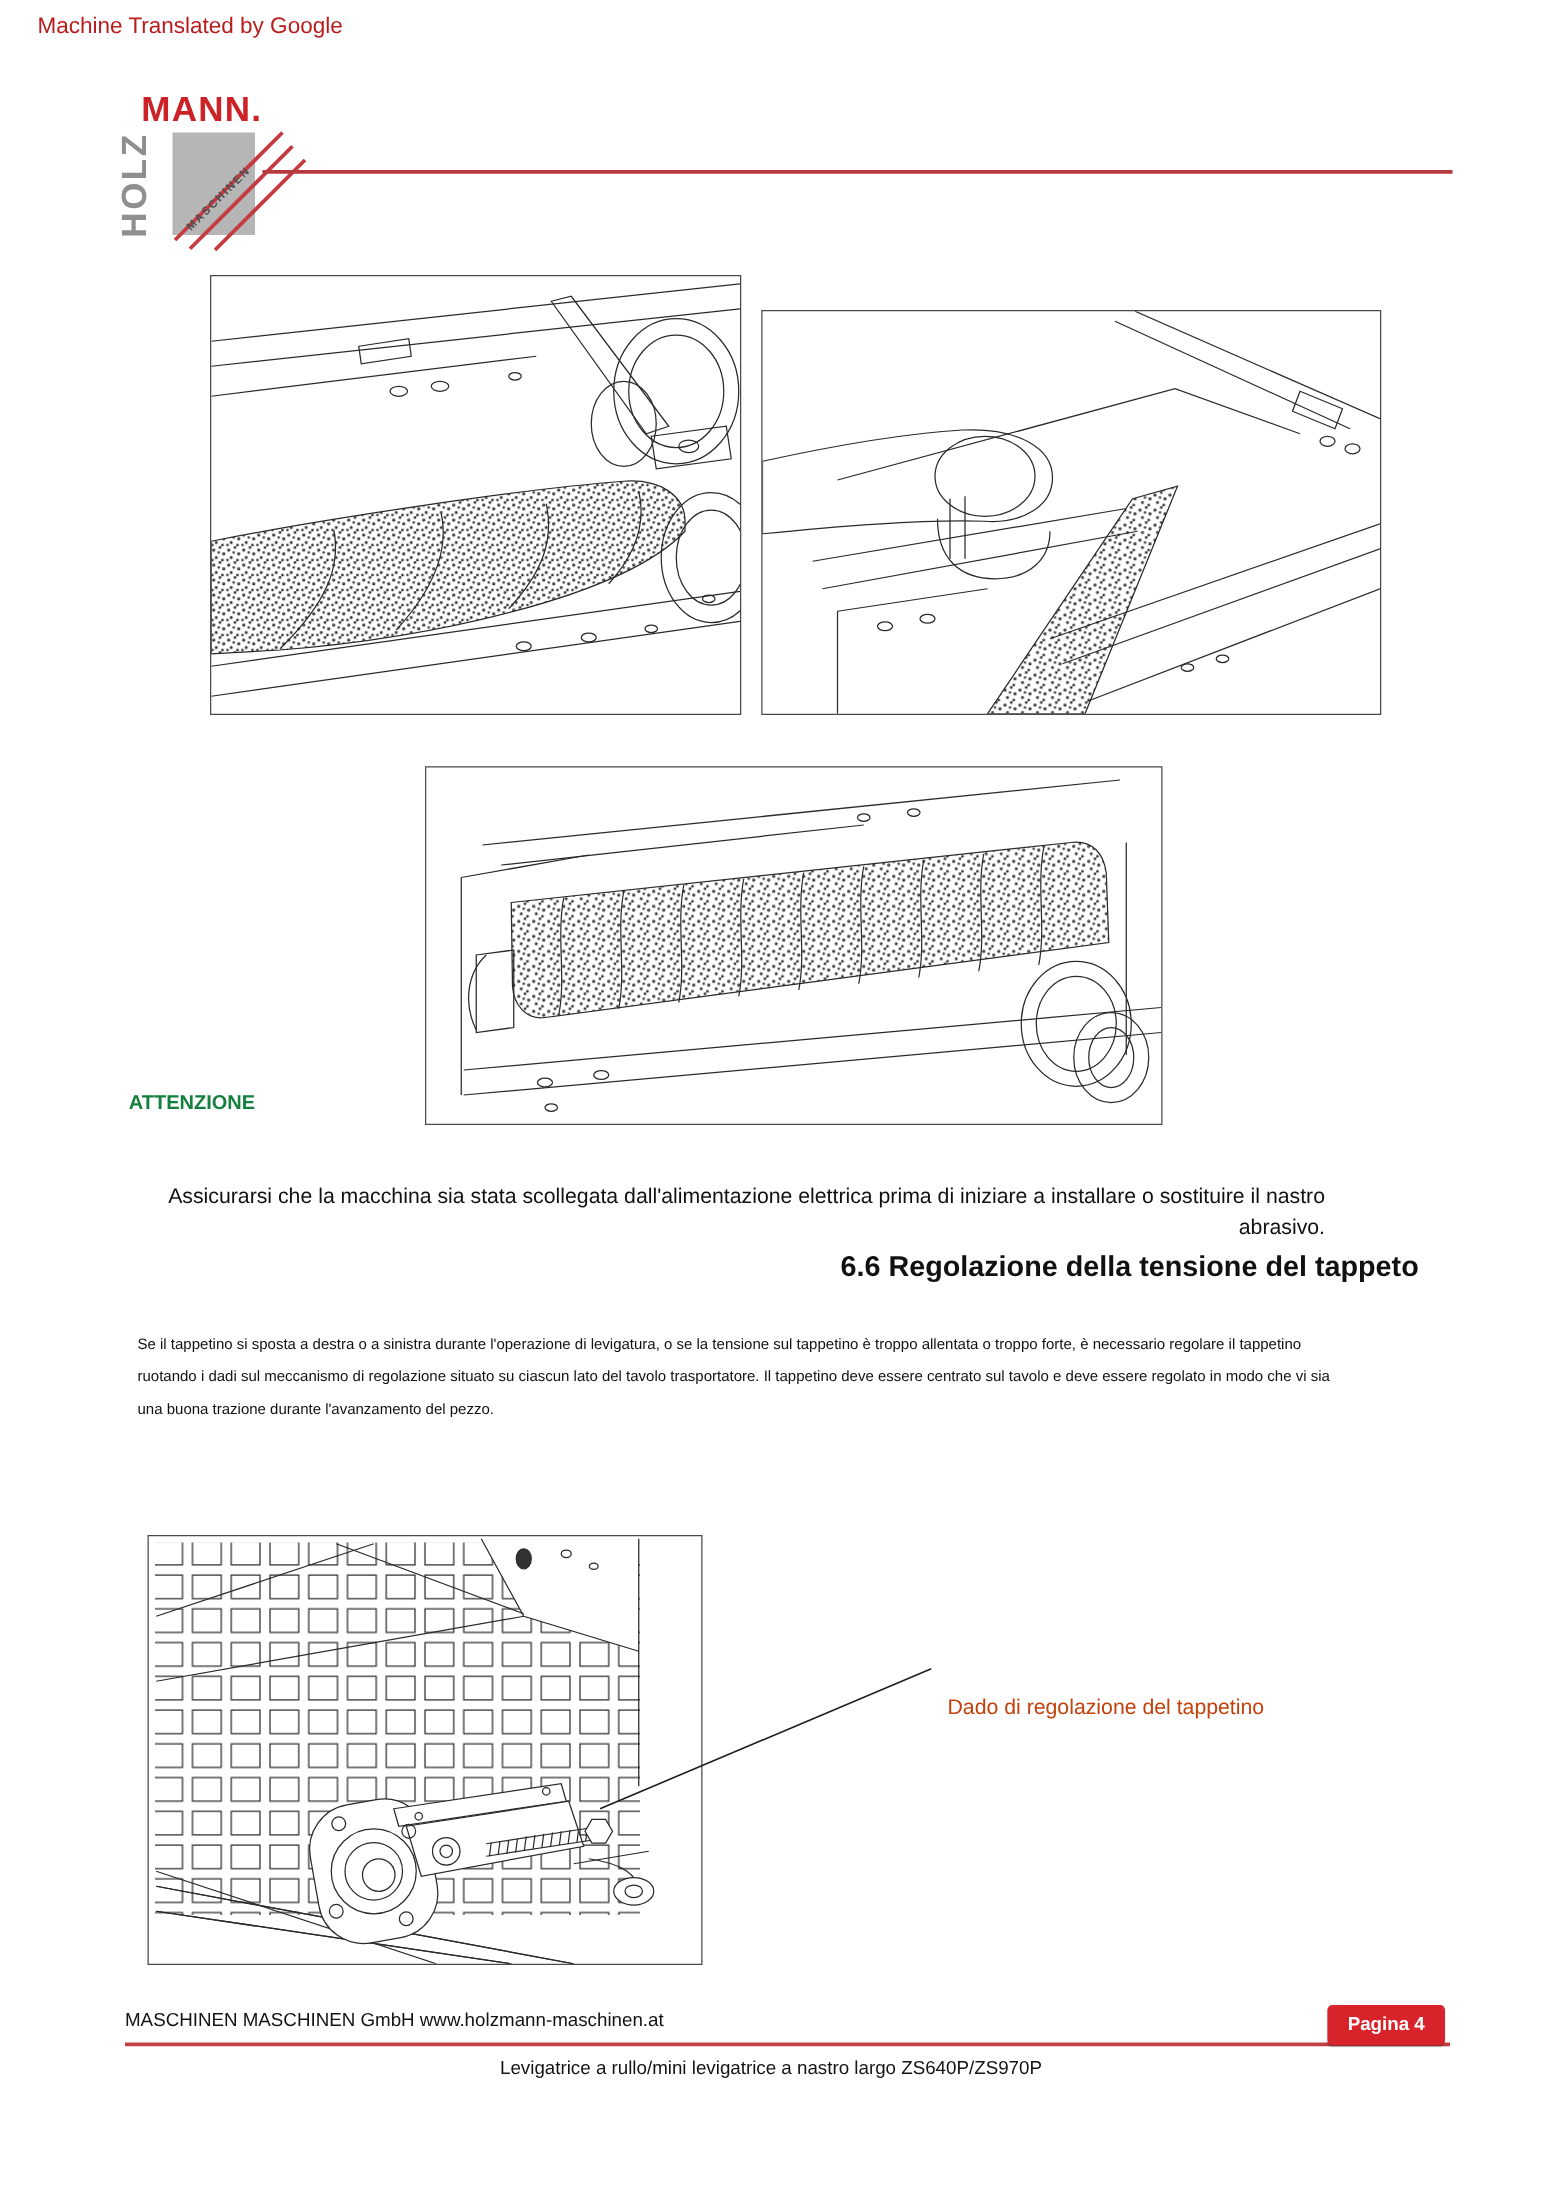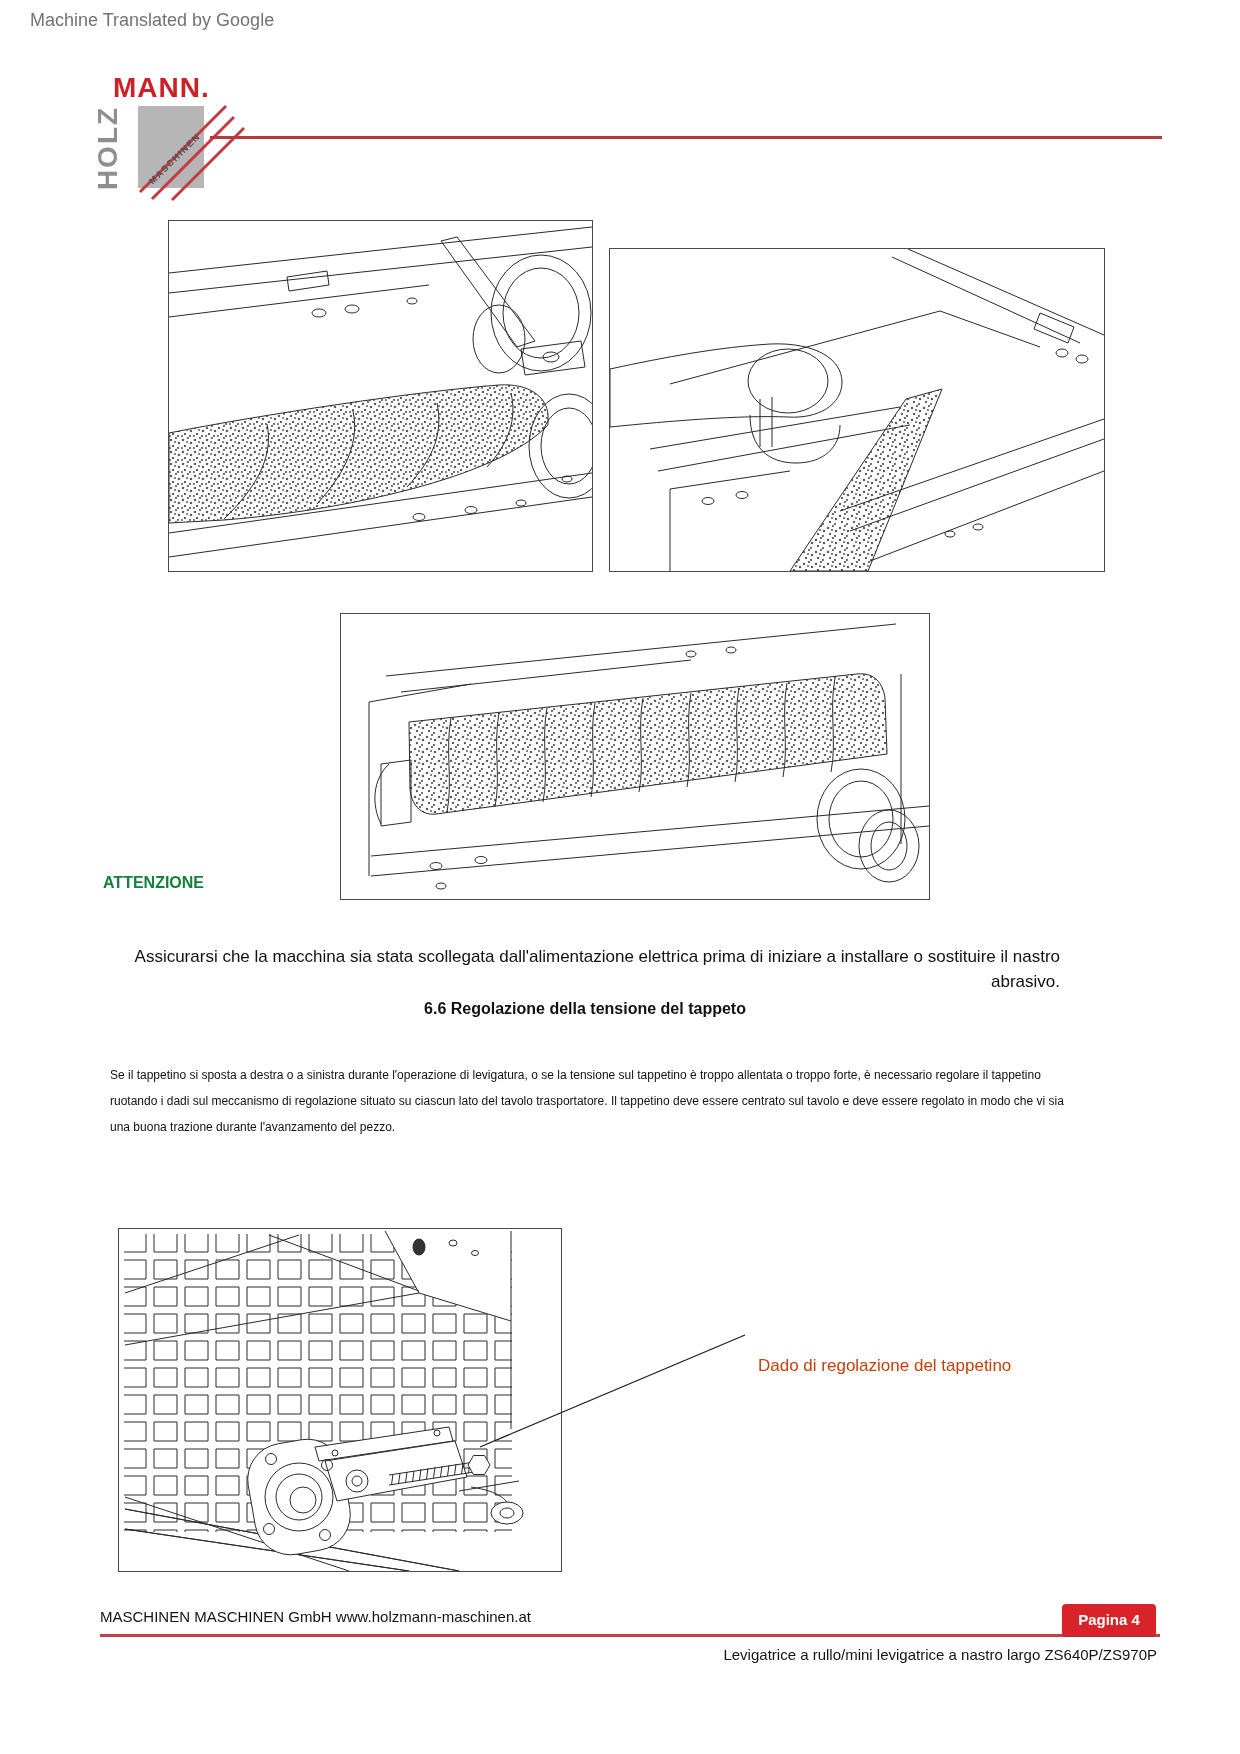--- a/index.html
+++ b/index.html
@@ -1,46 +1,46 @@
 <!DOCTYPE html>
 <html><head>
 <meta charset="utf-8">
 <style>
   html,body{margin:0;padding:0;}
   body{
     width:1240px;height:1754px;background:#ffffff;position:relative;
     font-family:"Liberation Sans", sans-serif;color:#111;overflow:hidden;
   }
   .abs{position:absolute;}
-  .translator-note{left:30px;top:10px;font-size:18px;color:#737373;}
+  .translator-note{left:30px;top:10px;font-size:18px;color:#b91c1c;}
   
   .logo-mann{left:113px;top:72px;font-size:28px;font-weight:bold;color:#cc2127;letter-spacing:1px;}
   .logo-holz{left:59px;top:133px;width:96px;height:30px;text-align:center;
     transform:rotate(-90deg);font-size:28px;font-weight:bold;color:#8f8f8f;letter-spacing:2px;}
   .logo-art{left:130px;top:96px;}
   .header-rule{left:210px;top:136px;width:952px;height:3px;background:#b5393f;}
   
   .figure{position:absolute;border:1px solid #4a4a4a;background:#fff;box-sizing:border-box;}
   svg.art *{vector-effect:non-scaling-stroke;}
   svg.art path,svg.art line,svg.art ellipse,svg.art circle,svg.art polygon,svg.art rect{
     fill:none;stroke:#2a2a2a;stroke-width:1;}
   
   .warning-title{left:103px;top:874px;font-size:16px;font-weight:bold;color:#15803d;}
   .warning-body{left:105px;top:944px;width:955px;font-size:17px;line-height:25px;margin:0;text-align:right;}
-  .section-heading{left:35px;top:1000px;width:1100px;text-align:center;font-size:16px;font-weight:bold;margin:0;}
+  .section-heading{left:35px;top:1000px;width:1100px;text-align:right;font-size:23px;font-weight:bold;margin:0;}
   .section-body{left:110px;top:1062px;width:955px;font-size:12px;line-height:26px;margin:0;}
   .figure-label{left:758px;top:1356px;font-size:17px;color:#c2410c;}
   .leader{left:455px;top:1325px;z-index:3;}
   
   .footer-company{left:100px;top:1608px;font-size:15px;color:#141414;}
   .page-badge{left:1062px;top:1604px;width:94px;height:32px;background:#d8232a;border-radius:4px;
     color:#ffffff;font-size:15px;font-weight:bold;text-align:center;line-height:32px;
     box-shadow:0 1px 1px rgba(0,0,0,.25);z-index:2;}
   .footer-rule{left:100px;top:1634px;width:1060px;height:3px;background:#c24046;}
-  .footer-product{left:400px;top:1646px;width:757px;text-align:right;font-size:15px;color:#141414;}
+  .footer-product{left:400px;top:1646px;width:757px;font-size:15px;color:#141414;}
 </style>
 </head>
 <body>
 
 <div class="abs translator-note">Machine Translated by Google</div>
 
 <div class="abs logo-mann">MANN.</div>
 <div class="abs logo-holz">HOLZ</div>
 <svg class="abs logo-art" width="120" height="106" viewBox="0 0 120 106">
   <rect x="8" y="10" width="66" height="82" fill="#b6b6b6" stroke="none"></rect>

